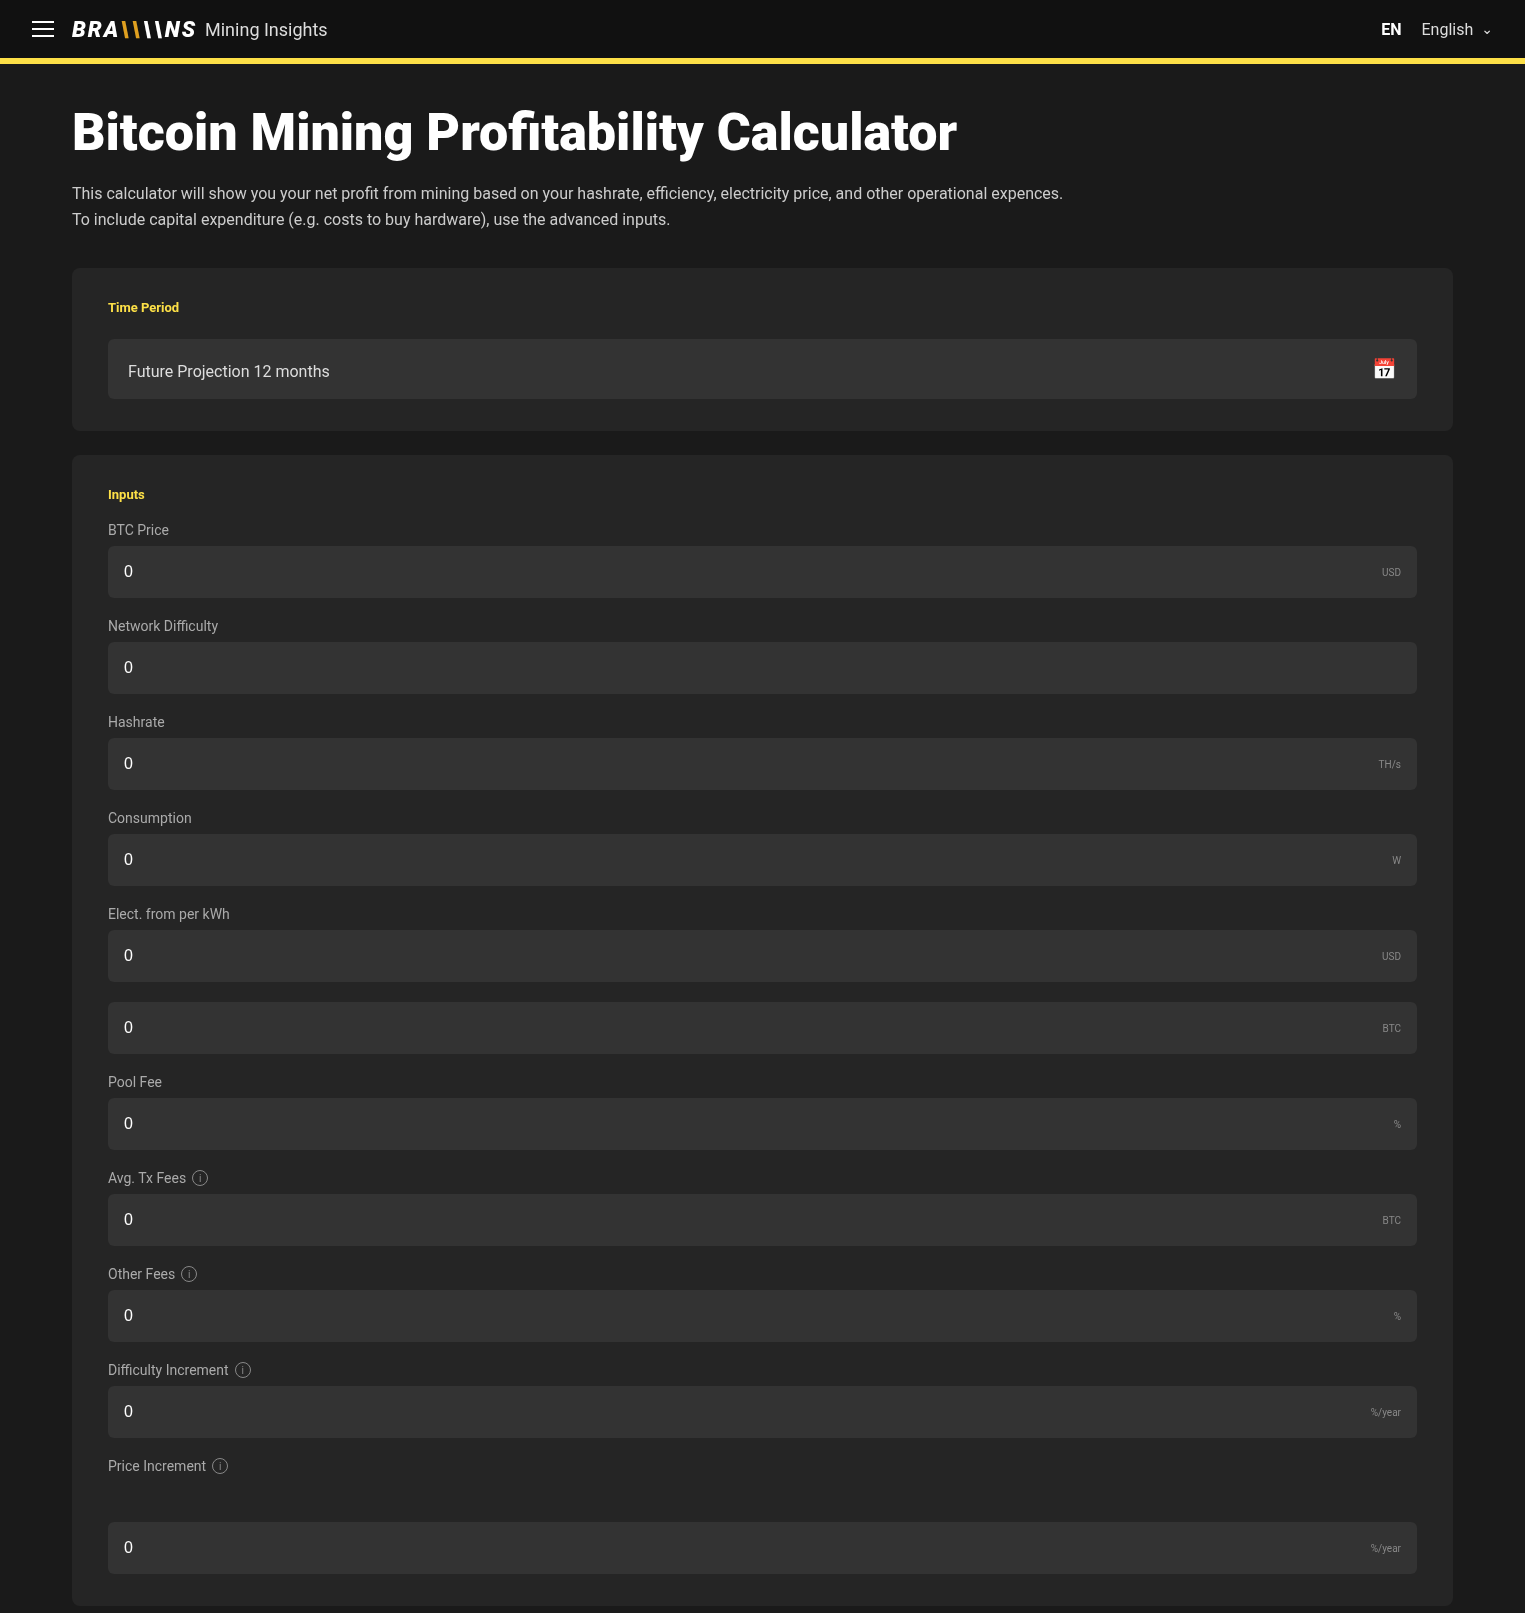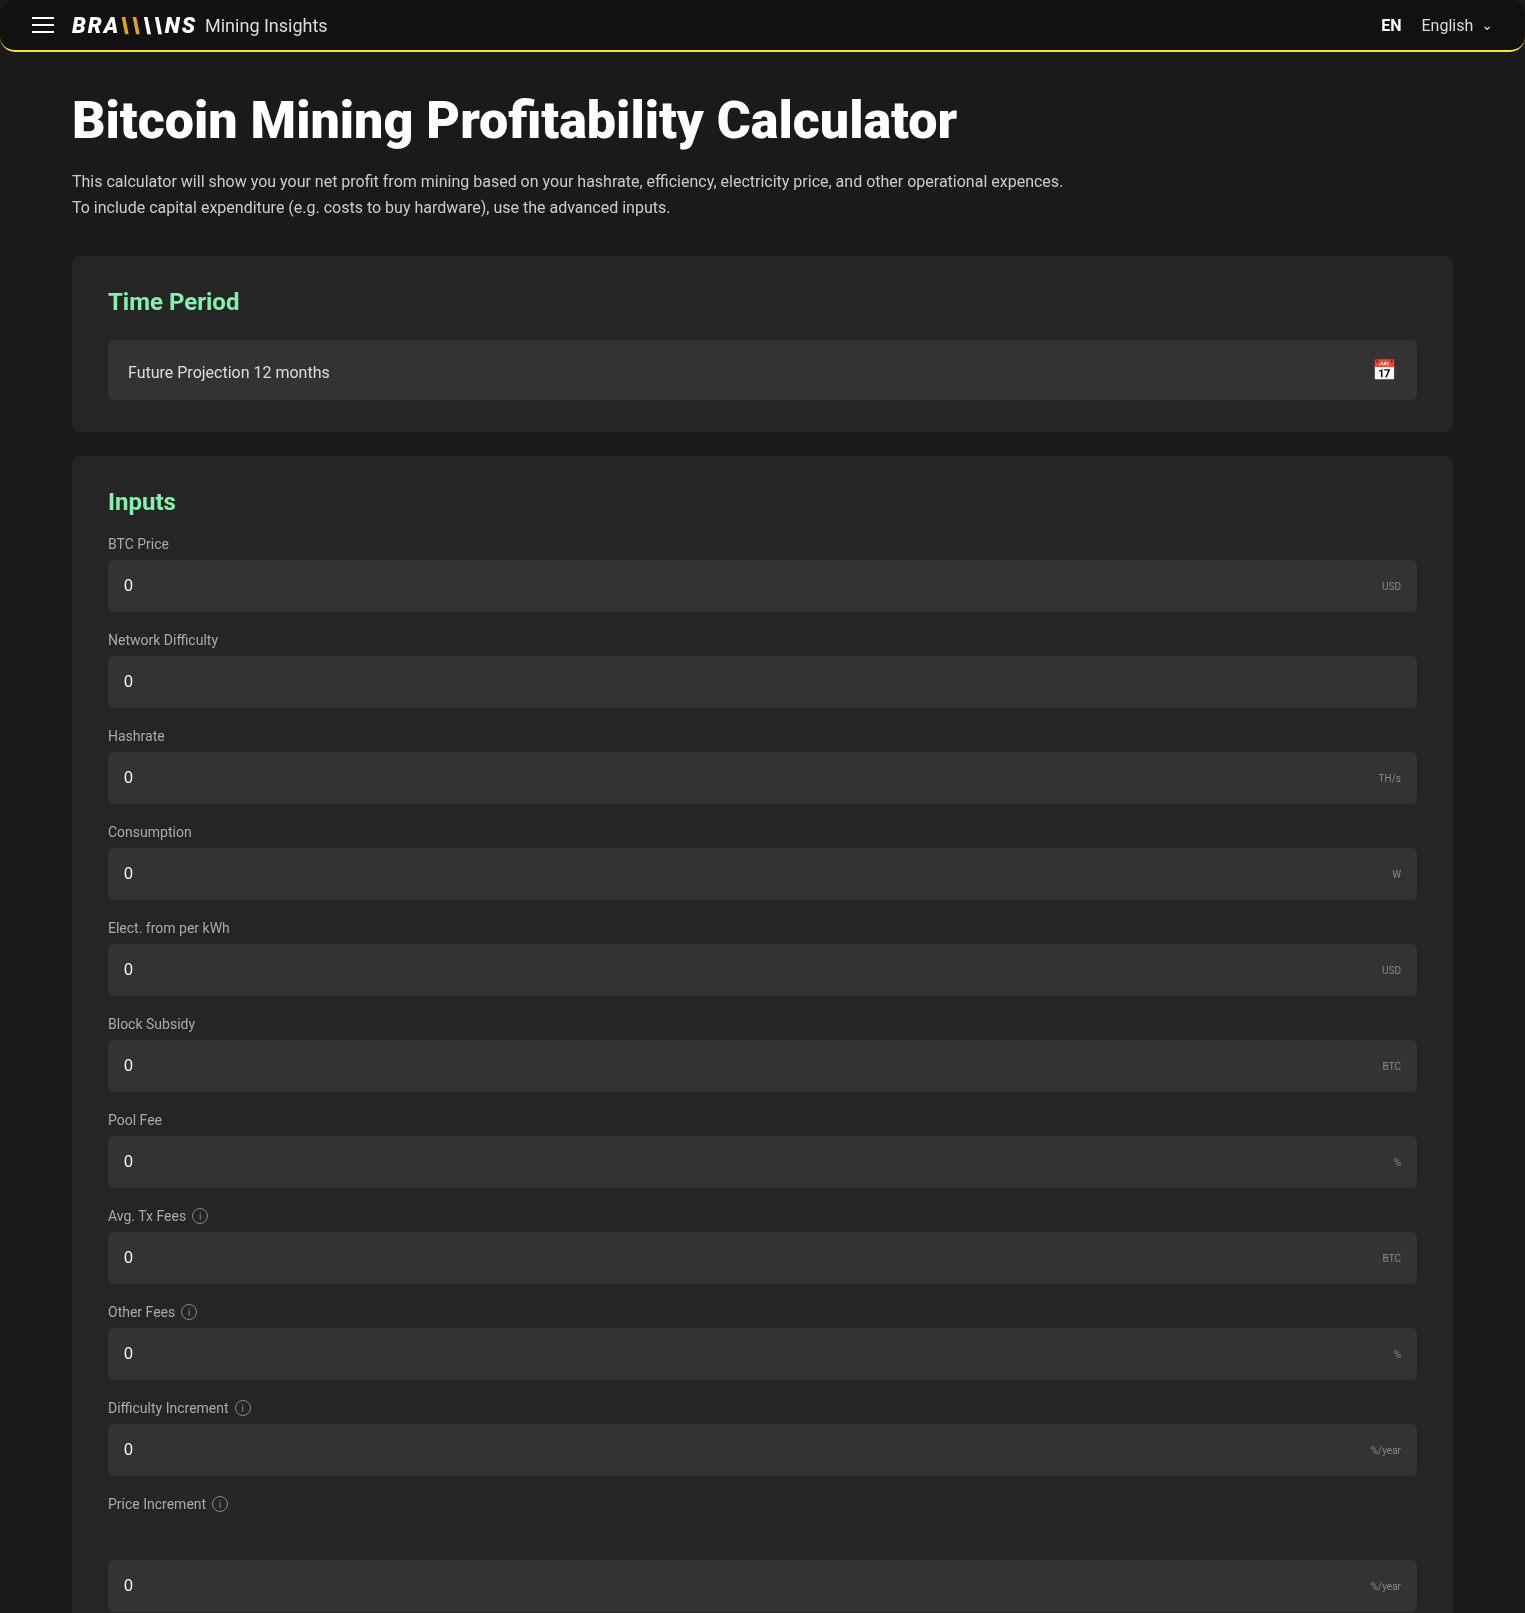--- a/index.html
+++ b/index.html
@@ -11,23 +11,22 @@
       width: 1525px;
     }
 
     
     .navbar {
       background-color: #111111;
       display: flex;
       align-items: center;
       justify-content: space-between;
       padding: 0 32px;
-      height: 52px;
-      border-bottom: 2px solid #fde047;
-      border-radius: 15px;
+      height: 64px;
+      border-bottom: 6px solid #fde047;
     }
     .navbar-left {
       display: flex;
       align-items: center;
       gap: 18px;
     }
     .hamburger {
       display: flex;
       flex-direction: column;
       gap: 5px;
@@ -104,23 +103,23 @@
 
     
     .card {
       background-color: #252525;
       border-radius: 8px;
       padding: 32px 36px;
       margin-bottom: 24px;
     }
 
     .section-title {
-      font-size: 24px;
+      font-size: 13px;
       font-weight: 700;
-      color: #86efac;
+      color: #fde047;
       margin-bottom: 24px;
     }
 
     
     .time-period-select {
       background-color: #333333;
       border: none;
       border-radius: 6px;
       padding: 18px 20px;
       color: #dddddd;
@@ -277,21 +276,20 @@
           </div>
         </div>
         <div class="input-group">
           <label class="input-label">Elect. from per kWh</label>
           <div class="input-wrapper">
             <input type="text" value="0" style="">
             <span class="input-unit">USD</span>
           </div>
         </div>
         <div class="input-group">
-          <label class="input-label">Block Subsidy</label>
           <div class="input-wrapper">
             <input type="text" value="0" style="">
             <span class="input-unit">BTC</span>
           </div>
         </div>
         <div class="input-group">
           <label class="input-label">Pool Fee</label>
           <div class="input-wrapper">
             <input type="text" value="0" style="">
             <span class="input-unit">%</span>

